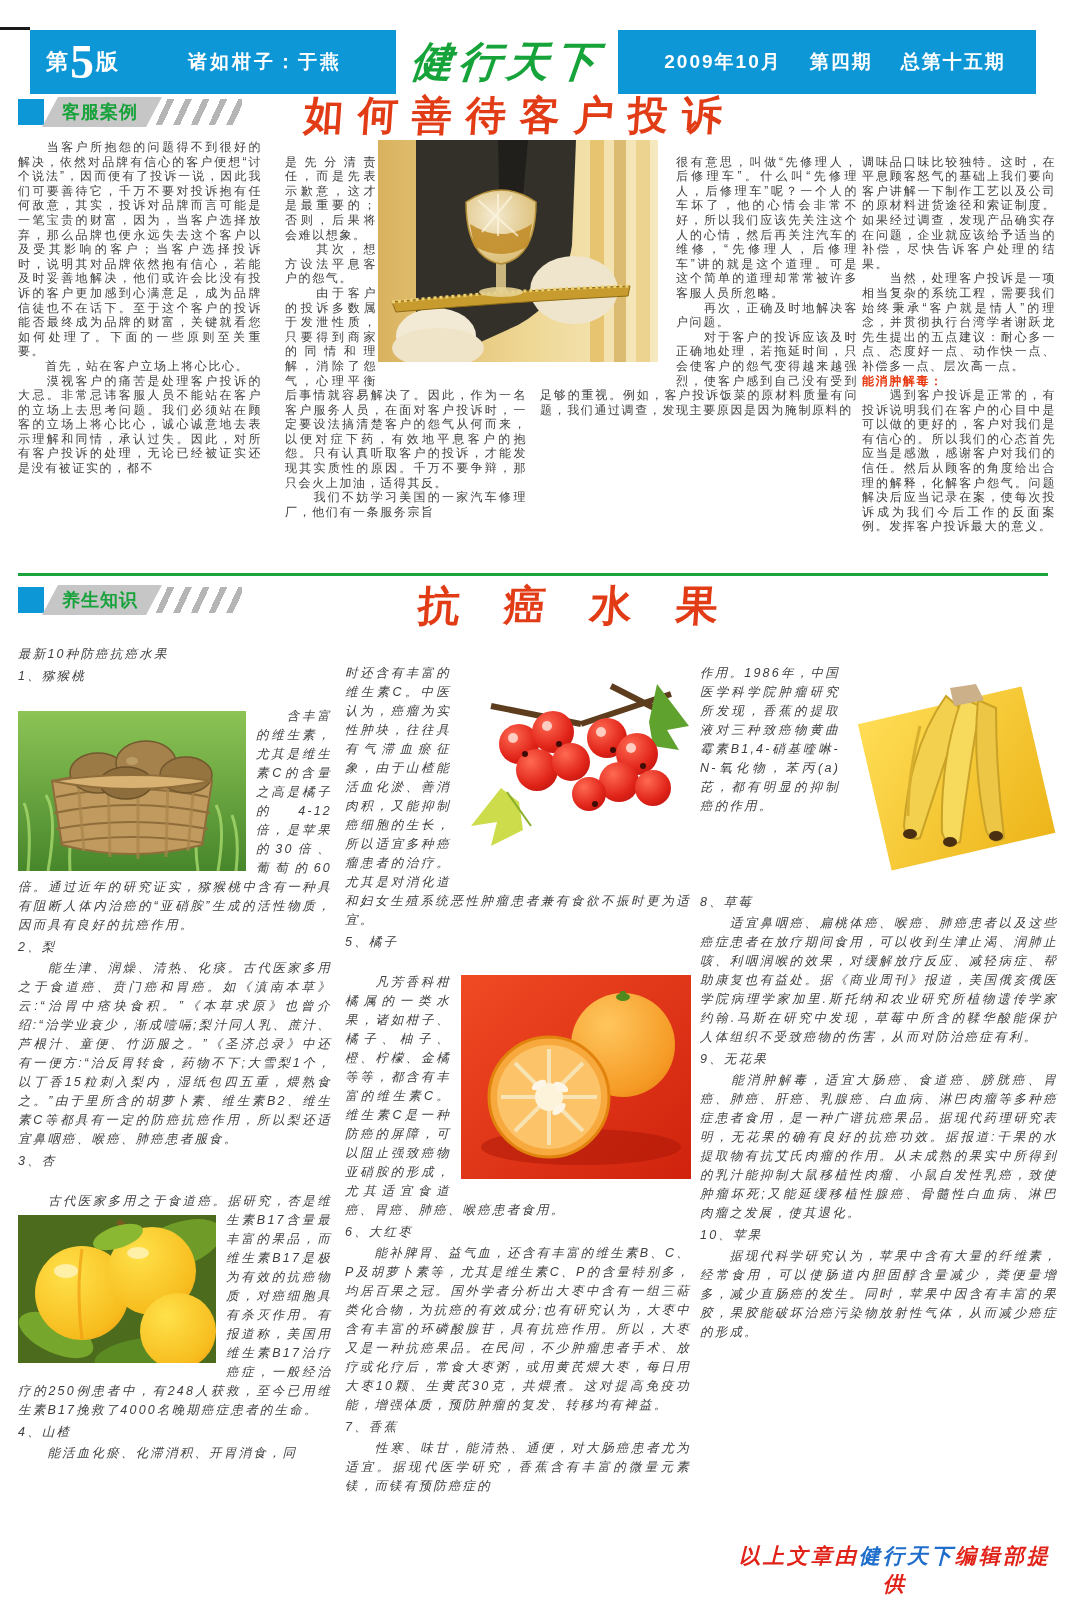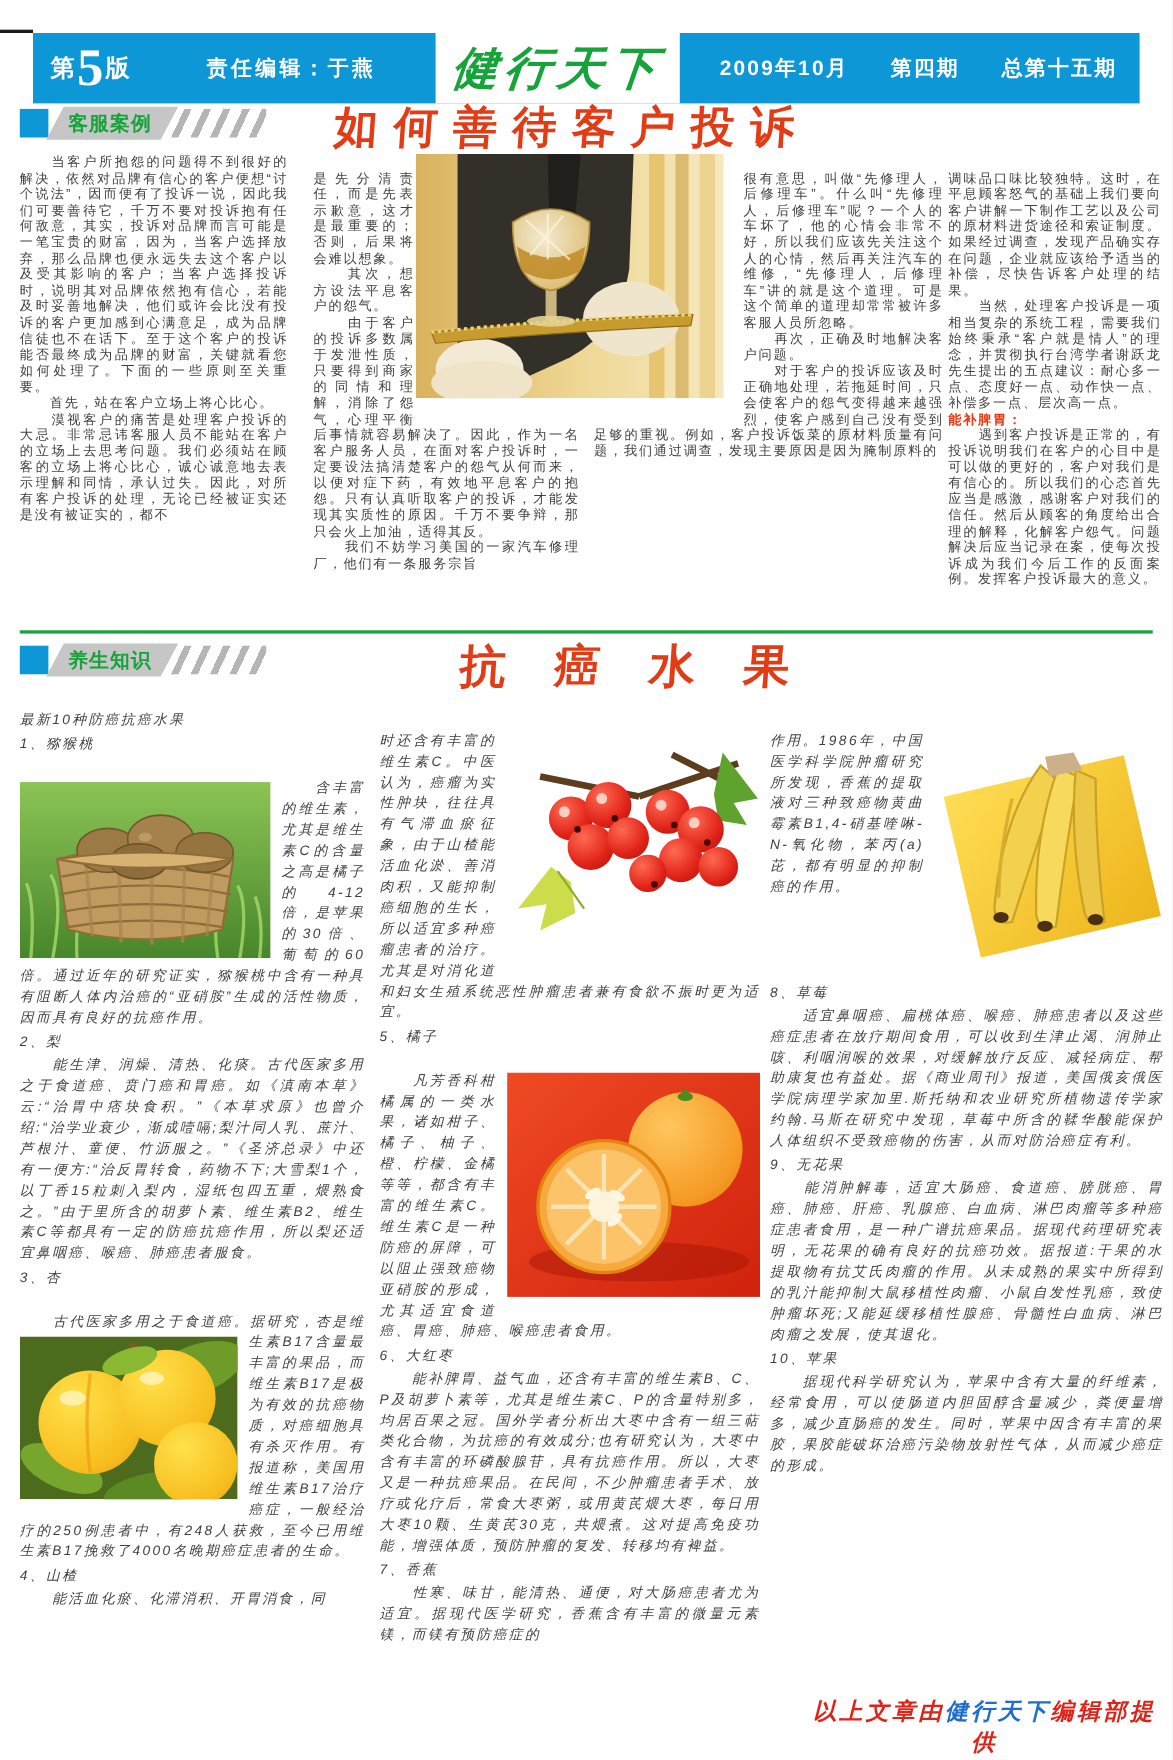--- a/index.html
+++ b/index.html
@@ -11,21 +11,21 @@
   .masthead-panel{position:absolute;left:396px;top:30px;width:222px;height:64px;background:#ffffff;
         display:flex;align-items:center;justify-content:center;}
   .masthead{font-family:"Liberation Serif","DejaVu Serif",serif;font-weight:bold;font-style:italic;
         font-size:42px;color:#16a339;letter-spacing:6px;transform:skewX(-6deg);}
   .edition{position:absolute;left:46px;top:30px;height:64px;display:flex;align-items:center;color:#fff;}
   .edition .small{font-size:22px;font-weight:bold;}
   .edition .big{font-size:48px;font-weight:bold;line-height:48px;margin:0 2px;font-family:"Liberation Serif",serif;}
   .editor-credit{position:absolute;left:188px;top:30px;height:64px;display:flex;align-items:center;
         color:#fff;font-size:19px;font-weight:bold;letter-spacing:3px;}
   .issue-info{position:absolute;left:640px;top:30px;width:390px;height:64px;display:flex;align-items:center;
-        justify-content:center;gap:38px;color:#fff;font-size:19px;font-weight:bold;letter-spacing:2px;}
+        justify-content:center;gap:28px;color:#fff;font-size:19px;font-weight:bold;letter-spacing:2px;}
   
   .badge{position:absolute;display:flex;align-items:center;height:30px;}
   .badge-square{width:26px;height:26px;background:#0e97d6;margin-right:6px;}
   .badge-flag{background:#c6c6c6;transform:skewX(-28deg);padding:3px 16px 3px 12px;}
   .badge-flag .t{display:inline-block;transform:skewX(28deg);color:#17a23b;font-weight:bold;
         font-size:18px;letter-spacing:1px;}
   .badge-stripes{width:92px;height:26px;margin-left:-4px;
         background:repeating-linear-gradient(115deg,#b5b5b5 0 6px,#ffffff 6px 16px);}
   .art-title{position:absolute;text-align:center;font-family:"Liberation Serif","DejaVu Serif",serif;
         font-weight:bold;color:#e23c17;}
@@ -62,21 +62,21 @@
 
 <div id="page">
 
   <div class="top-dash"></div>
   <div class="header-bar"></div>
   <div class="edition">
     <span class="small">第</span>
     <span class="big">5</span>
     <span class="small">版</span>
   </div>
-  <div class="editor-credit">责任编辑：于燕</div>
+  <div class="editor-credit">诸如柑子：于燕</div>
   <div class="masthead-panel">
     <span class="masthead">健行天下</span>
   </div>
   <div class="issue-info">
     <span>2009年10月</span>
     <span>第四期</span>
     <span>总第十五期</span>
   </div>
 
   <div class="badge" style="left:18px;top:97px;">
@@ -134,21 +134,21 @@
 
     <div class="a1col" style="left:540px;width:318px;">
       <span class="spacerL"></span><span>很有意思，叫做“先修理人，后修理车”。什么叫“先修理人，后修理车”呢？一个人的车坏了，他的心情会非常不好，所以我们应该先关注这个人的心情，然后再关注汽车的维修，“先修理人，后修理车”讲的就是这个道理。可是这个简单的道理却常常被许多客服人员所忽略。
 　　再次，正确及时地解决客户问题。
 　　对于客户的投诉应该及时正确地处理，若拖延时间，只会使客户的怨气变得越来越强烈，使客户感到自己没有受到足够的重视。例如，客户投诉饭菜的原材料质量有问题，我们通过调查，发现主要原因是因为腌制原料的</span>
     </div>
 
     <div class="a1col" style="left:862px;width:194px;">
       <span>调味品口味比较独特。这时，在平息顾客怒气的基础上我们要向客户讲解一下制作工艺以及公司的原材料进货途径和索证制度。如果经过调查，发现产品确实存在问题，企业就应该给予适当的补偿，尽快告诉客户处理的结果。
 　　当然，处理客户投诉是一项相当复杂的系统工程，需要我们始终秉承“客户就是情人”的理念，并贯彻执行台湾学者谢跃龙先生提出的五点建议：耐心多一点、态度好一点、动作快一点、补偿多一点、层次高一点。
-</span><span class="note-label">能补脾胃：</span><span>
+</span><span class="note-label">能消肿解毒：</span><span>
 　　遇到客户投诉是正常的，有投诉说明我们在客户的心目中是可以做的更好的，客户对我们是有信心的。所以我们的心态首先应当是感激，感谢客户对我们的信任。然后从顾客的角度给出合理的解释，化解客户怨气。问题解决后应当记录在案，使每次投诉成为我们今后工作的反面案例。发挥客户投诉最大的意义。</span>
     </div>
   </div>
 
   <div class="divider"></div>
   <div class="badge" style="left:18px;top:585px;">
     <span class="badge-square"></span>
     <span class="badge-flag"><span class="t">养生知识</span></span>
     <span class="badge-stripes"></span>
   </div>

